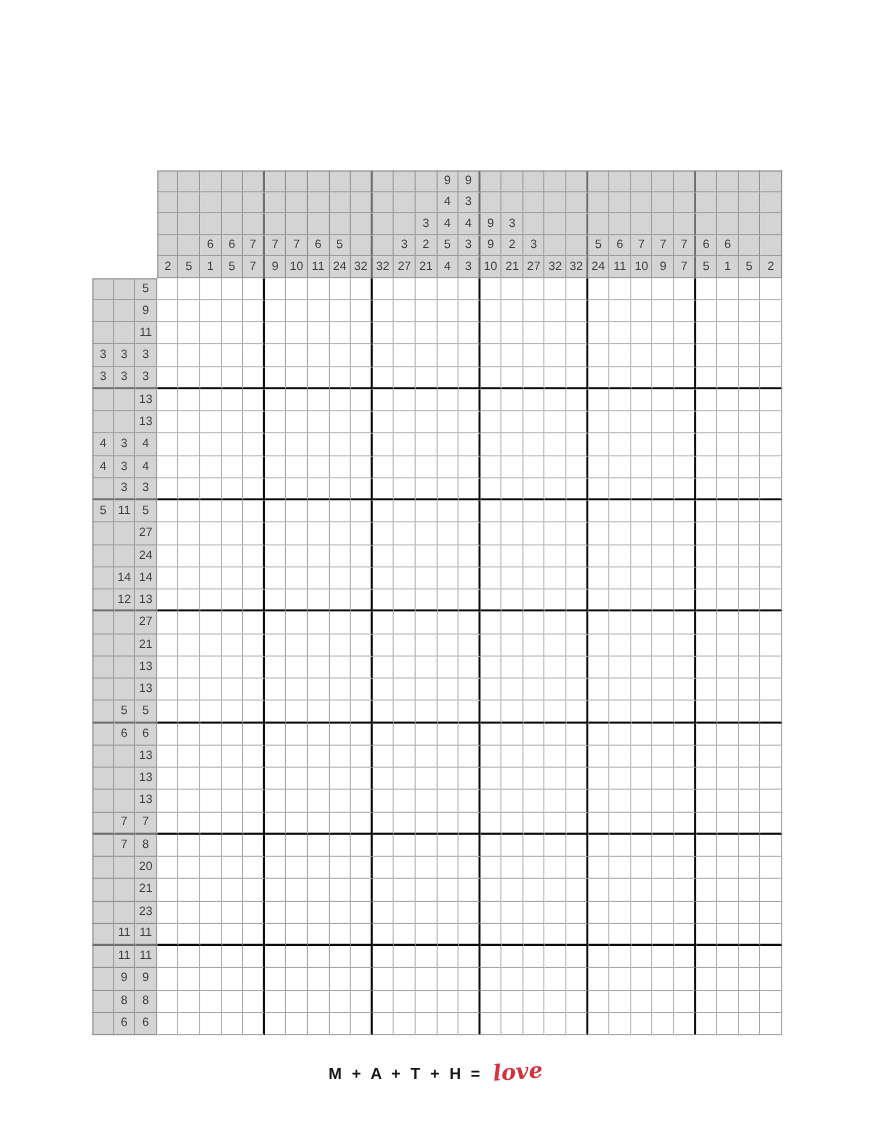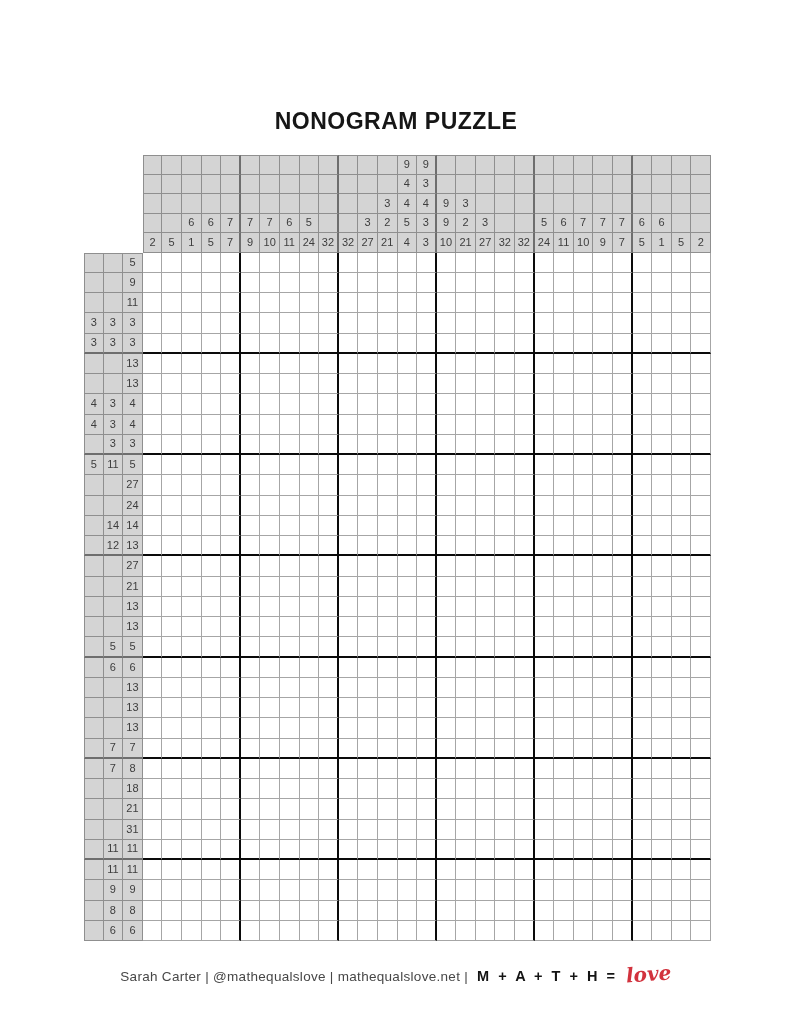--- a/index.html
+++ b/index.html
@@ -66,21 +66,20 @@
     font-family: "DejaVu Serif", serif; font-style: italic; font-weight: bold;
     font-size: 20px; color: var(--script-color);
     transform: rotate(-4deg); display: inline-block;
   }
 </style>
 </head>
 <body style="--clue-bg: #d4d4d4; --clue-border: #8f8f8f; --cell-border: #a6a6a6; --thick: #0a0a0a; --clue-sep: #6e6e6e; --clue-text: #3d3d3d; --script-color: #d2323d;">
 
 <div class="page">
 
-  <div class="subtitle">NONOGRAM PUZZLE</div>
 
   <div id="puzzle" style="grid-template-columns: repeat(3, 19.6px) repeat(29, 19.6px); grid-template-rows: repeat(5, 19.5px) repeat(34, 20.26px);">
       <div class="cell corner" style="grid-area: 1 / 1 / span 5 / span 3;"></div>
       <div class="cell clue top left" style="grid-area: 1 / 4;"></div>
       <div class="cell clue top" style="grid-area: 1 / 5;"></div>
       <div class="cell clue top" style="grid-area: 1 / 6;"></div>
       <div class="cell clue top" style="grid-area: 1 / 7;"></div>
       <div class="cell clue top vsep" style="grid-area: 1 / 8;"></div>
       <div class="cell clue top" style="grid-area: 1 / 9;"></div>
       <div class="cell clue top" style="grid-area: 1 / 10;"></div>
@@ -295,27 +294,27 @@
       <div class="cell clue" style="grid-area: 29 / 2;"></div>
       <div class="cell clue" style="grid-area: 29 / 3;">13</div>
       <div class="cell clue left hsep" style="grid-area: 30 / 1;"></div>
       <div class="cell clue hsep" style="grid-area: 30 / 2;">7</div>
       <div class="cell clue hsep" style="grid-area: 30 / 3;">7</div>
       <div class="cell clue left" style="grid-area: 31 / 1;"></div>
       <div class="cell clue" style="grid-area: 31 / 2;">7</div>
       <div class="cell clue" style="grid-area: 31 / 3;">8</div>
       <div class="cell clue left" style="grid-area: 32 / 1;"></div>
       <div class="cell clue" style="grid-area: 32 / 2;"></div>
-      <div class="cell clue" style="grid-area: 32 / 3;">18</div>
+      <div class="cell clue" style="grid-area: 32 / 3;">20</div>
       <div class="cell clue left" style="grid-area: 33 / 1;"></div>
       <div class="cell clue" style="grid-area: 33 / 2;"></div>
       <div class="cell clue" style="grid-area: 33 / 3;">21</div>
       <div class="cell clue left" style="grid-area: 34 / 1;"></div>
       <div class="cell clue" style="grid-area: 34 / 2;"></div>
-      <div class="cell clue" style="grid-area: 34 / 3;">31</div>
+      <div class="cell clue" style="grid-area: 34 / 3;">23</div>
       <div class="cell clue left hsep" style="grid-area: 35 / 1;"></div>
       <div class="cell clue hsep" style="grid-area: 35 / 2;">11</div>
       <div class="cell clue hsep" style="grid-area: 35 / 3;">11</div>
       <div class="cell clue left" style="grid-area: 36 / 1;"></div>
       <div class="cell clue" style="grid-area: 36 / 2;">11</div>
       <div class="cell clue" style="grid-area: 36 / 3;">11</div>
       <div class="cell clue left" style="grid-area: 37 / 1;"></div>
       <div class="cell clue" style="grid-area: 37 / 2;">9</div>
       <div class="cell clue" style="grid-area: 37 / 3;">9</div>
       <div class="cell clue left" style="grid-area: 38 / 1;"></div>
@@ -1306,18 +1305,17 @@
       <div class="cell main" style="grid-area: 39 / 26;"></div>
       <div class="cell main" style="grid-area: 39 / 27;"></div>
       <div class="cell main vthick" style="grid-area: 39 / 28;"></div>
       <div class="cell main" style="grid-area: 39 / 29;"></div>
       <div class="cell main" style="grid-area: 39 / 30;"></div>
       <div class="cell main" style="grid-area: 39 / 31;"></div>
       <div class="cell main" style="grid-area: 39 / 32;"></div>
     </div>
 
   <div class="footer">
-    <span class="credit">Sarah Carter | @mathequalslove | mathequalslove.net |</span>
     <span class="brand">M + A + T + H =</span>
     <span class="script">love</span>
   </div>
 
 </div>
 
 </body></html>

